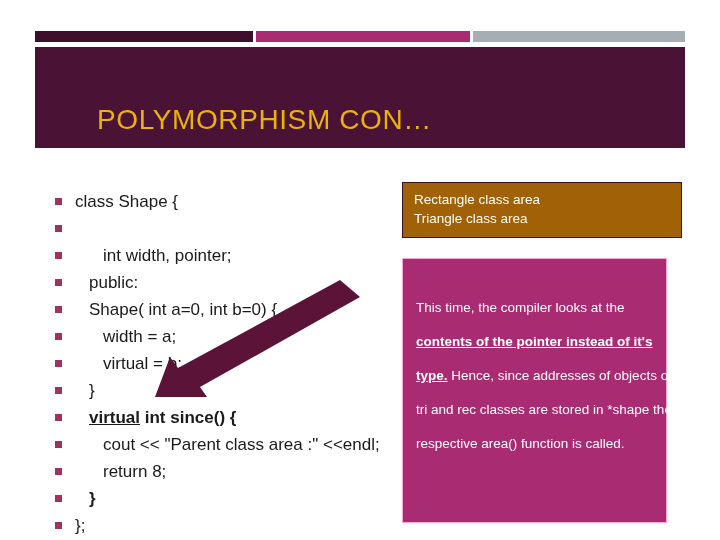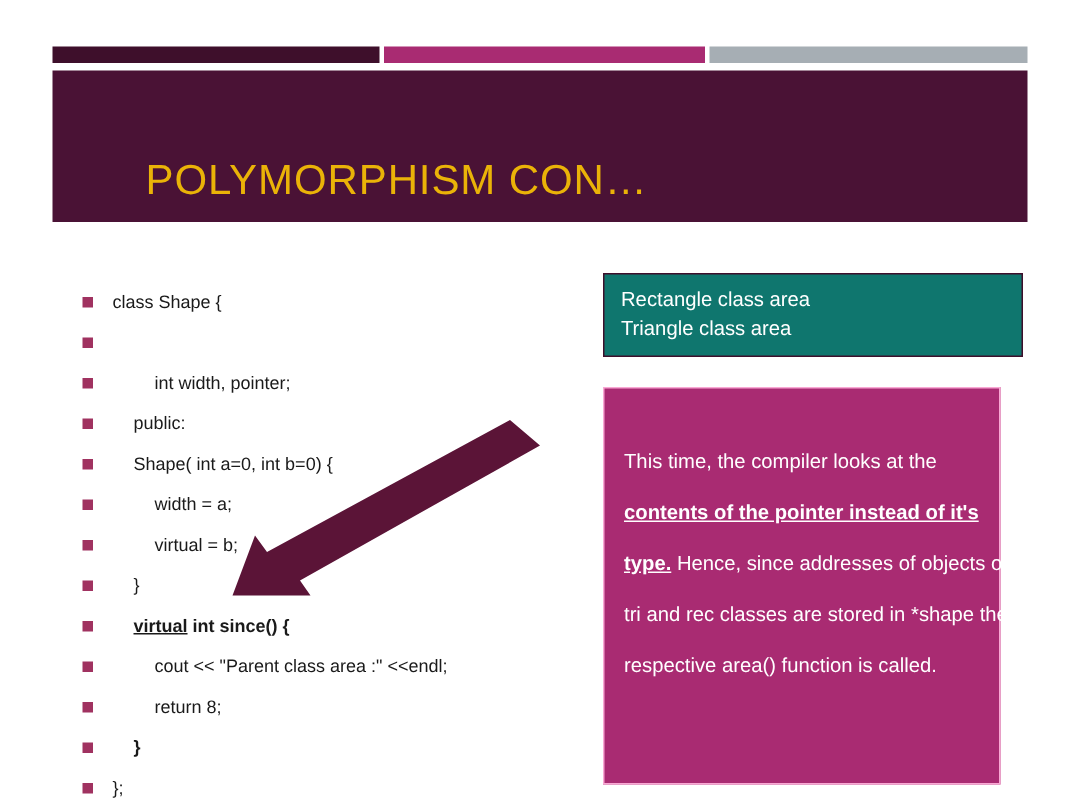--- a/index.html
+++ b/index.html
@@ -73,21 +73,21 @@
     left: 5px;
     top: 10px;
     width: 7px;
     height: 7px;
     background: #A03260;
   }
   .code-text {
     position: absolute;
     left: 25px;
     top: 0;
-    font-size: 12px;
+    font-size: 17px;
     color: #1A1A1A;
     font-family: "Liberation Sans", sans-serif;
   }
   .ind-0 { padding-left: 0px; }
   .ind-1 { padding-left: 14px; }
   .ind-2 { padding-left: 28px; }
   .kw-underline {
     font-weight: bold;
     text-decoration: underline;
   }
@@ -103,21 +103,21 @@
     pointer-events: none;
   }
 
   
   #output-box {
     position: absolute;
     left: 402px;
     top: 182px;
     width: 280px;
     height: 56px;
-    background: #0f766e;
+    background: #a16207;
     border: 1px solid #3E0F2B;
     box-sizing: border-box;
   }
   #output-text {
     position: absolute;
     left: 11px;
     top: 7px;
     color: #FFFFFF;
     font-size: 13.5px;
     line-height: 19px;

